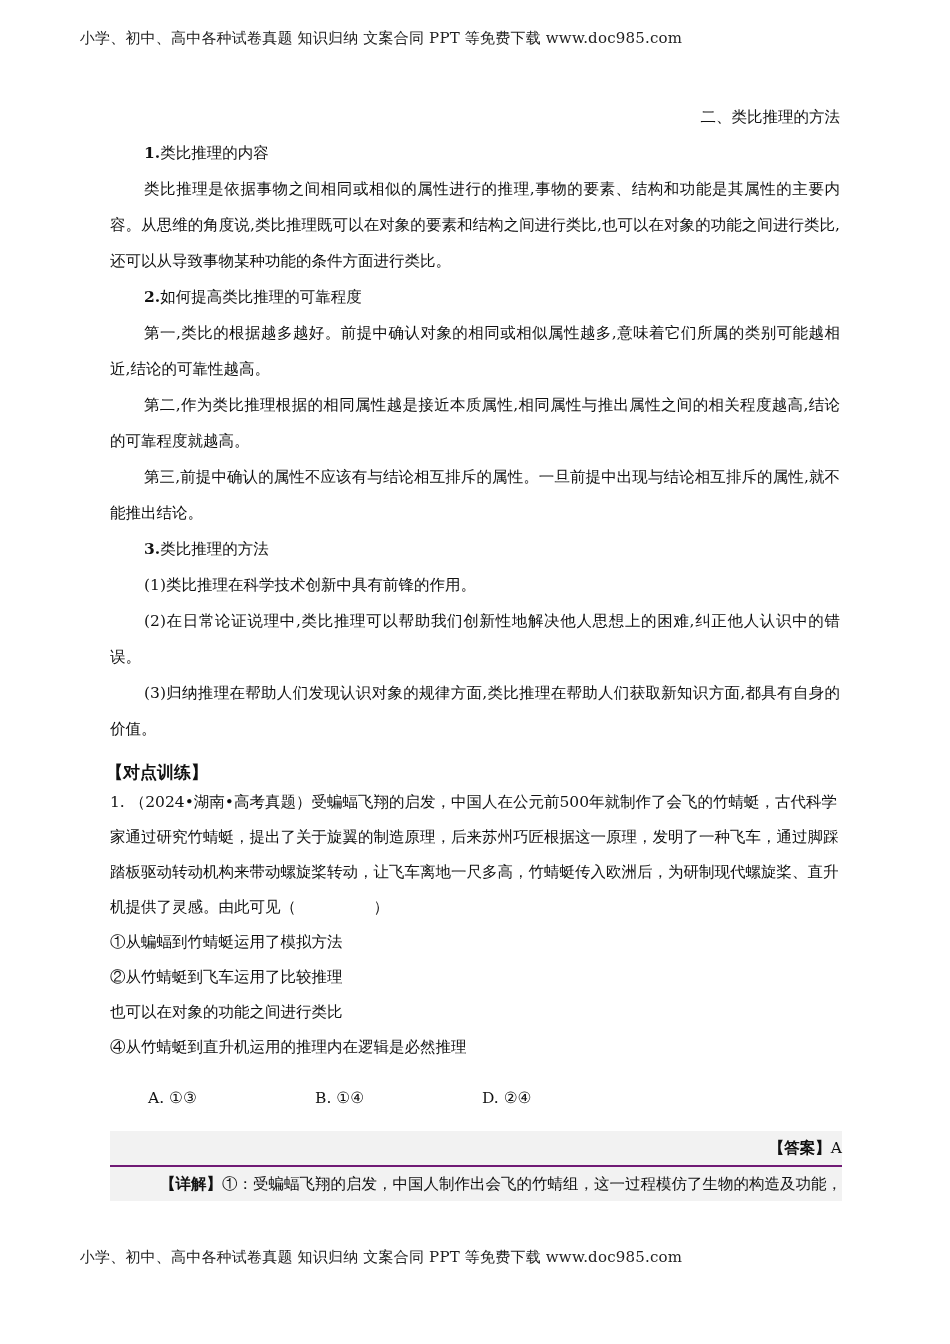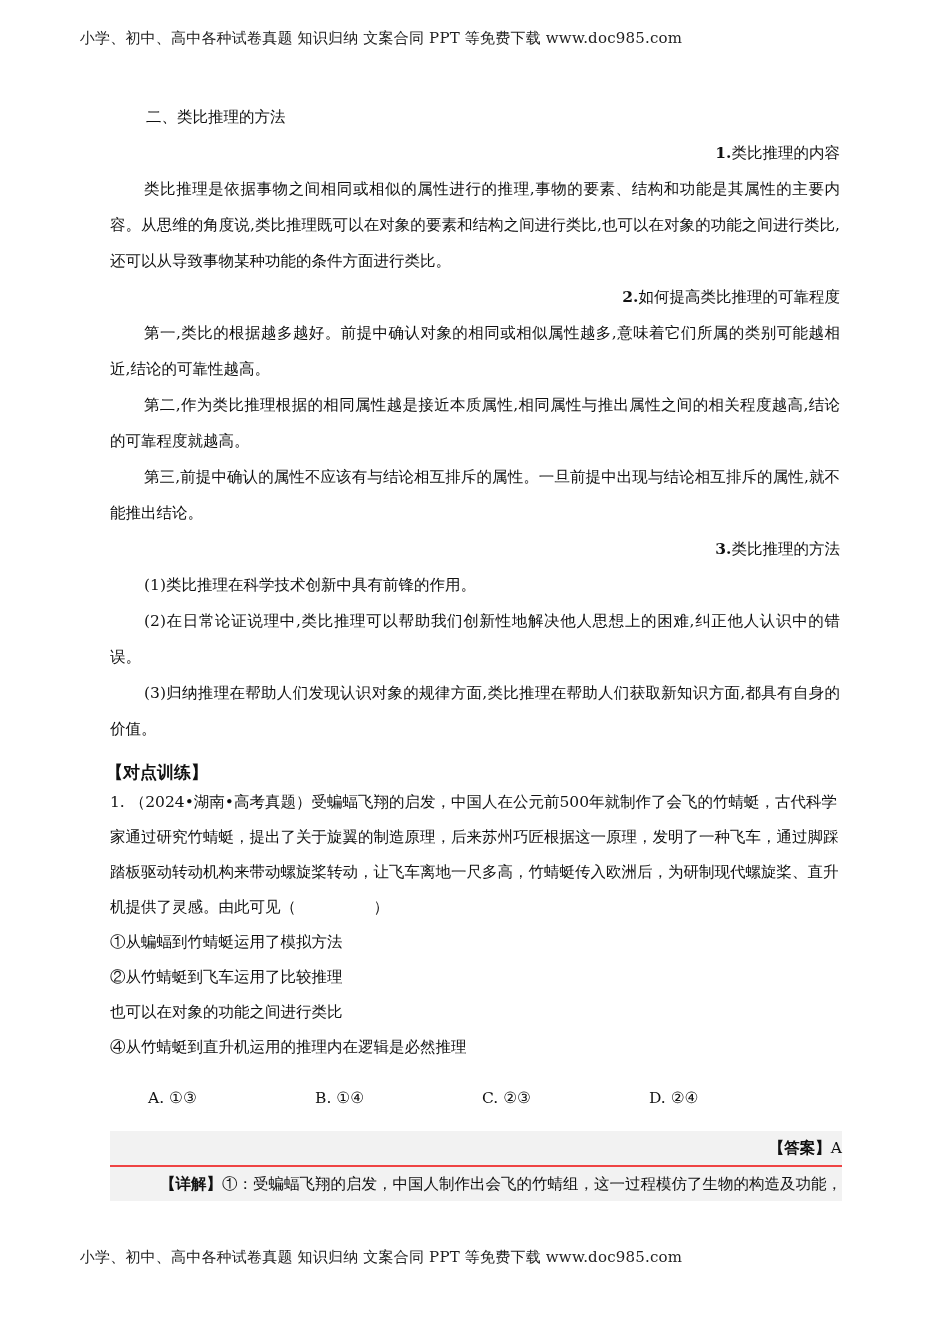--- a/index.html
+++ b/index.html
@@ -13,37 +13,37 @@
       font-size: 15px; color: #222; letter-spacing: 0.2px;
     }
     .header { top: 29px; }
     .footer { top: 1248px; }
     .content { position: absolute; left: 110px; top: 100px; width: 730px; }
     .p {
       font-size: 15.5px; line-height: 36px; margin: 0; text-align: justify;
       text-align-last: left;
     }
     .indent { text-indent: 34px; }
-    .section-heading { font-size: 15.5px; line-height: 35px; padding-left: 36px; margin: 0; }
-    .num-heading { font-size: 15.5px; line-height: 35px; padding-left: 34px; margin: 0; text-align: right; }
+    .section-heading { font-size: 15.5px; line-height: 35px; padding-left: 36px; margin: 0; text-align: right; }
+    .num-heading { font-size: 15.5px; line-height: 35px; padding-left: 34px; margin: 0; }
     .num-heading .num { font-weight: bold; }
     .practice-title {
       font-family: "DejaVu Sans", "Liberation Sans", sans-serif;
       font-weight: bold; font-size: 17px; line-height: 26px; margin: 12px 0 0 -4px;
     }
     .q-p { font-size: 15.5px; line-height: 35px; margin: 0; }
     .options { display: flex; font-size: 15.5px; line-height: 34px; padding-left: 22px; margin: 16px; }
     .options .opt { width: 167px; }
     .answer-box {
       background: #f2f2f2; margin-left: 0; width: 732px;
       font-size: 15.5px;
       text-align: right;
     }
     .answer-box .row { line-height: 34px; padding-left: 0; }
-    .answer-box .row + .row { border-top: 2px solid #ef4444; }
+    .answer-box .row + .row { border-top: 2px solid #701a75; }
     .bracket { font-family: "DejaVu Sans", "Liberation Sans", sans-serif; font-weight: bold; }
   </style>
 </head>
 <body>
 
 <div class="header">小学、初中、高中各种试卷真题 知识归纳 文案合同 PPT 等免费下载   www.doc985.com</div>
 
 <div class="content">
 
   <p class="section-heading">二、类比推理的方法</p>
@@ -65,21 +65,20 @@
 
   <p class="q-p">1. （2024•湖南•高考真题）受蝙蝠飞翔的启发，中国人在公元前500年就制作了会飞的竹蜻蜓，古代科学家通过研究竹蜻蜓，提出了关于旋翼的制造原理，后来苏州巧匠根据这一原理，发明了一种飞车，通过脚踩踏板驱动转动机构来带动螺旋桨转动，让飞车离地一尺多高，竹蜻蜓传入欧洲后，为研制现代螺旋桨、直升机提供了灵感。由此可见（　　　　　）</p>
   <p class="q-p">①从蝙蝠到竹蜻蜓运用了模拟方法</p>
   <p class="q-p">②从竹蜻蜓到飞车运用了比较推理</p>
   <p class="q-p">也可以在对象的功能之间进行类比</p>
   <p class="q-p">④从竹蜻蜓到直升机运用的推理内在逻辑是必然推理</p>
 
   <div class="options">
     <span class="opt">A. ①③</span>
     <span class="opt">B. ①④</span>
-    <span class="opt">C. ②③</span>
     <span class="opt">D. ②④</span>
   </div>
 
   <div class="answer-box">
     <div class="row">
       <span class="bracket">【答案】</span><span>A</span>
     </div>
     <div class="row">
       <span class="bracket">【详解】</span><span>①：受蝙蝠飞翔的启发，中国人制作出会飞的竹蜻组，这一过程模仿了生物的构造及功能，</span>
     </div>

